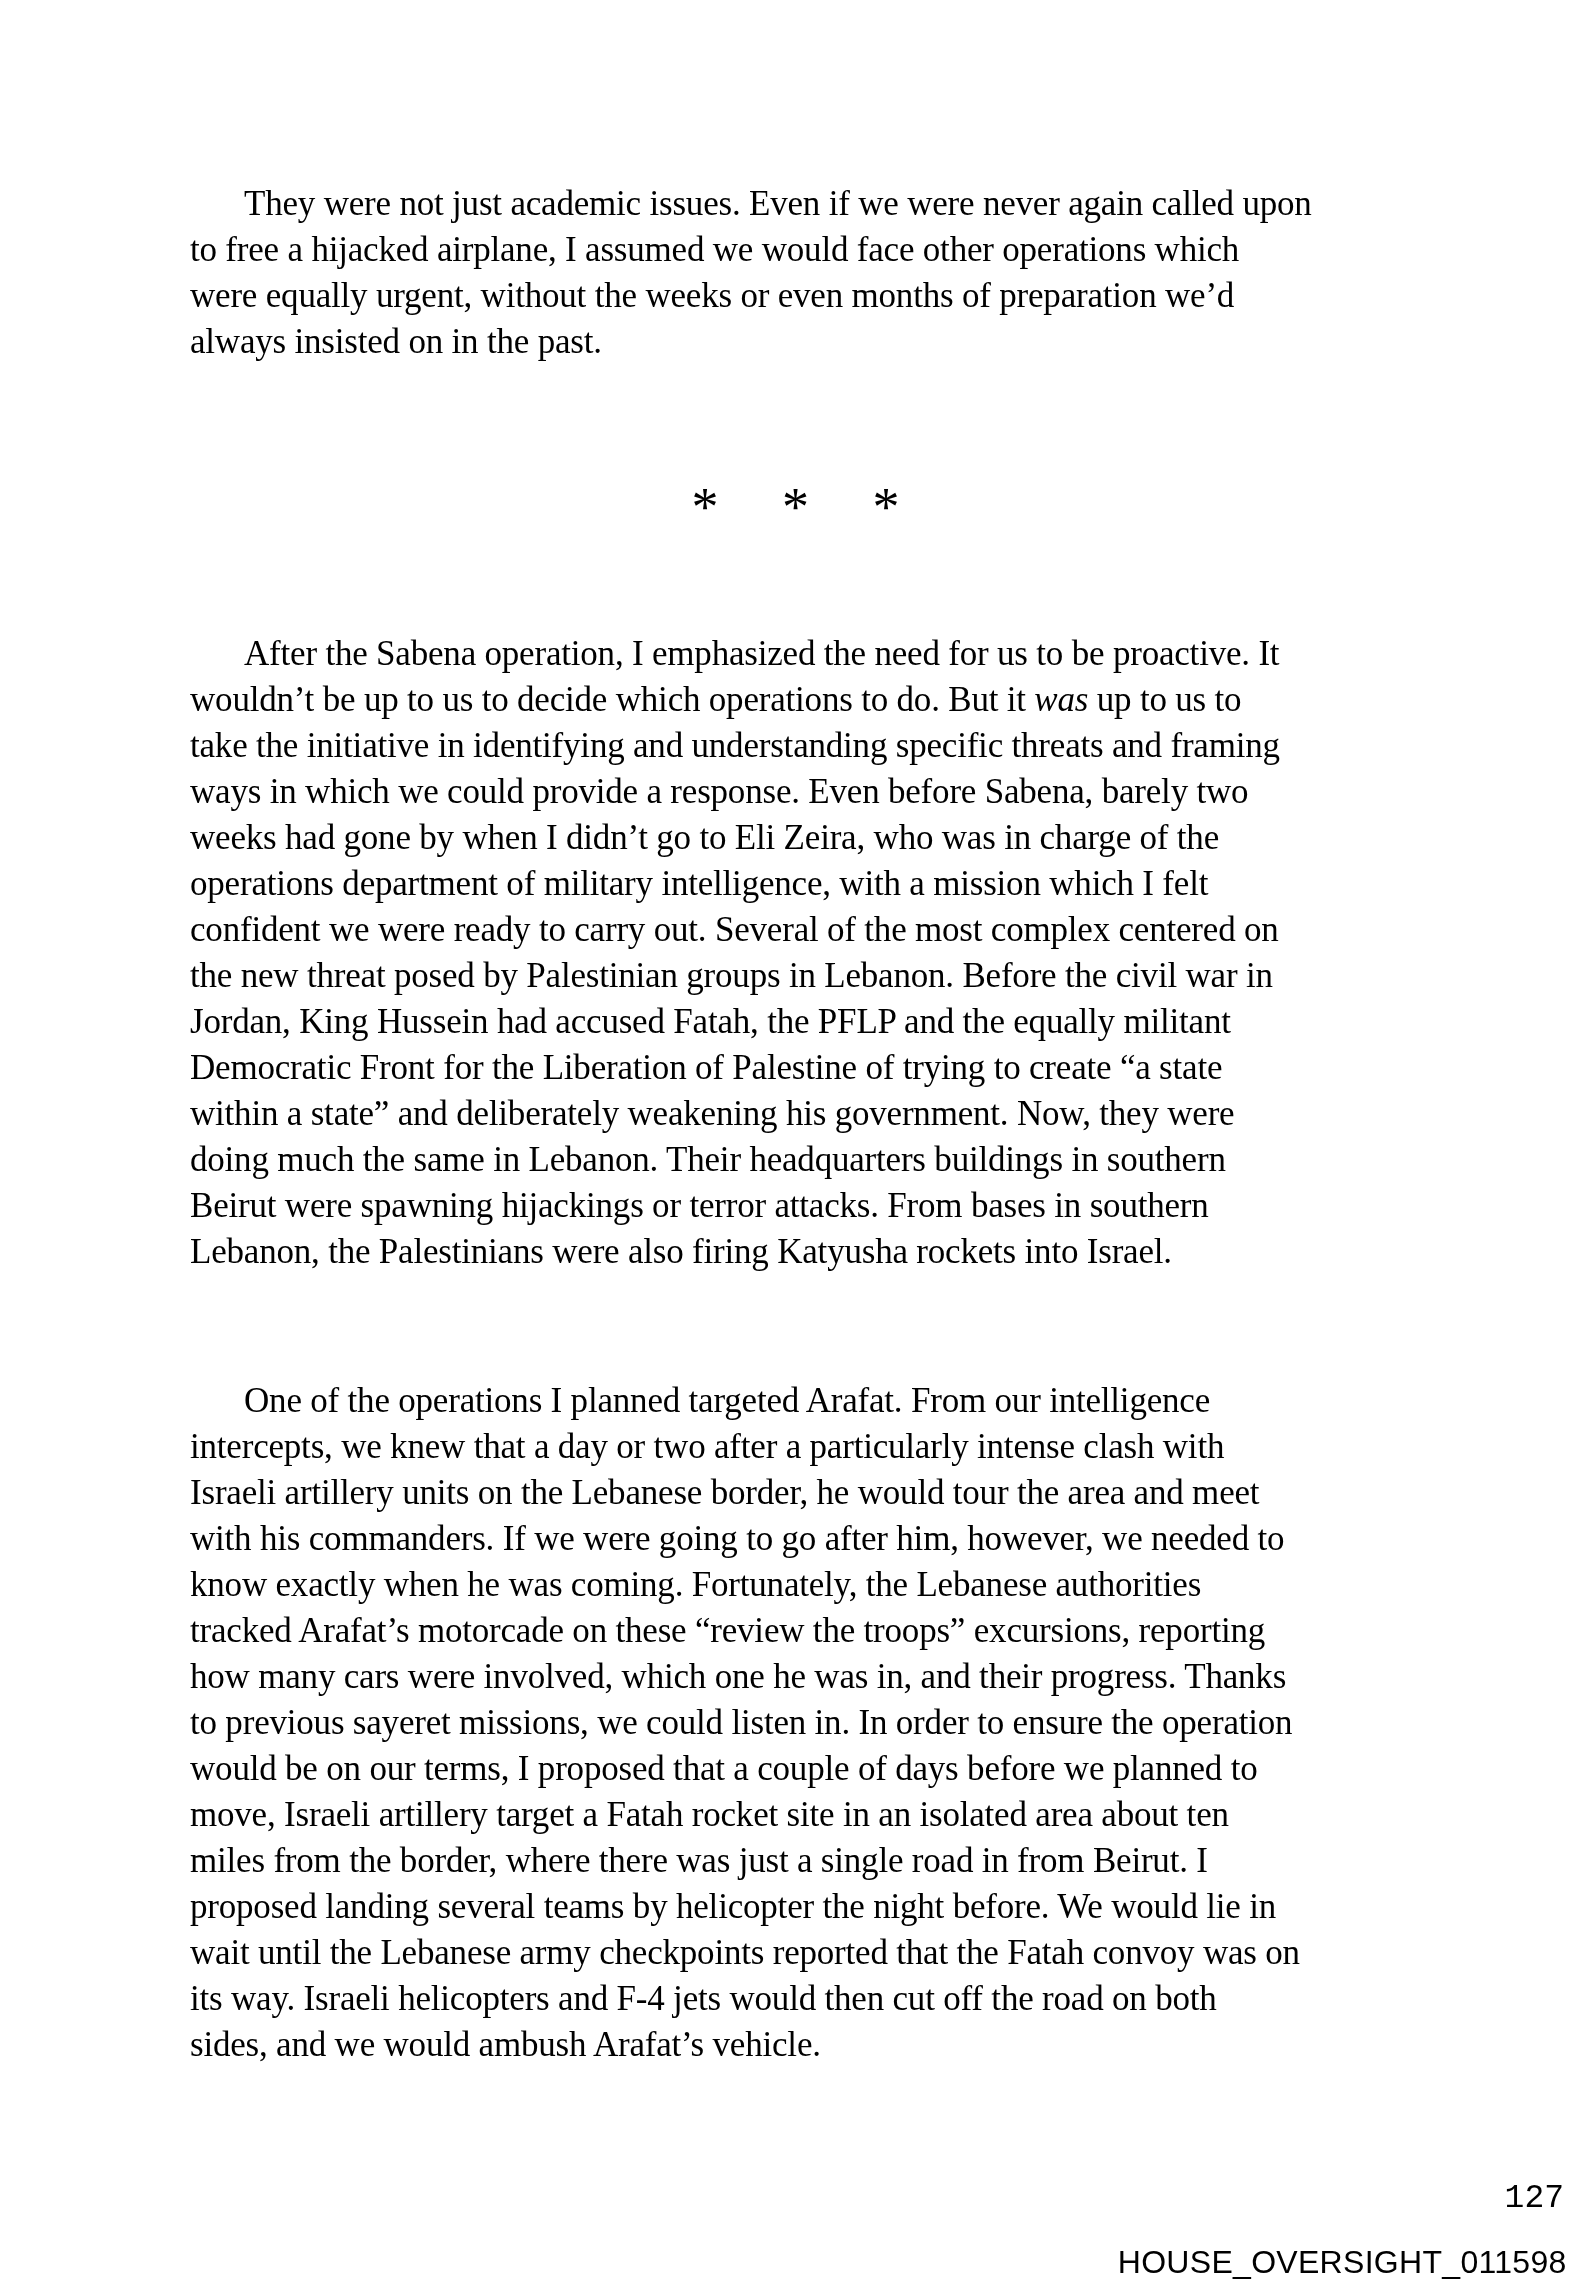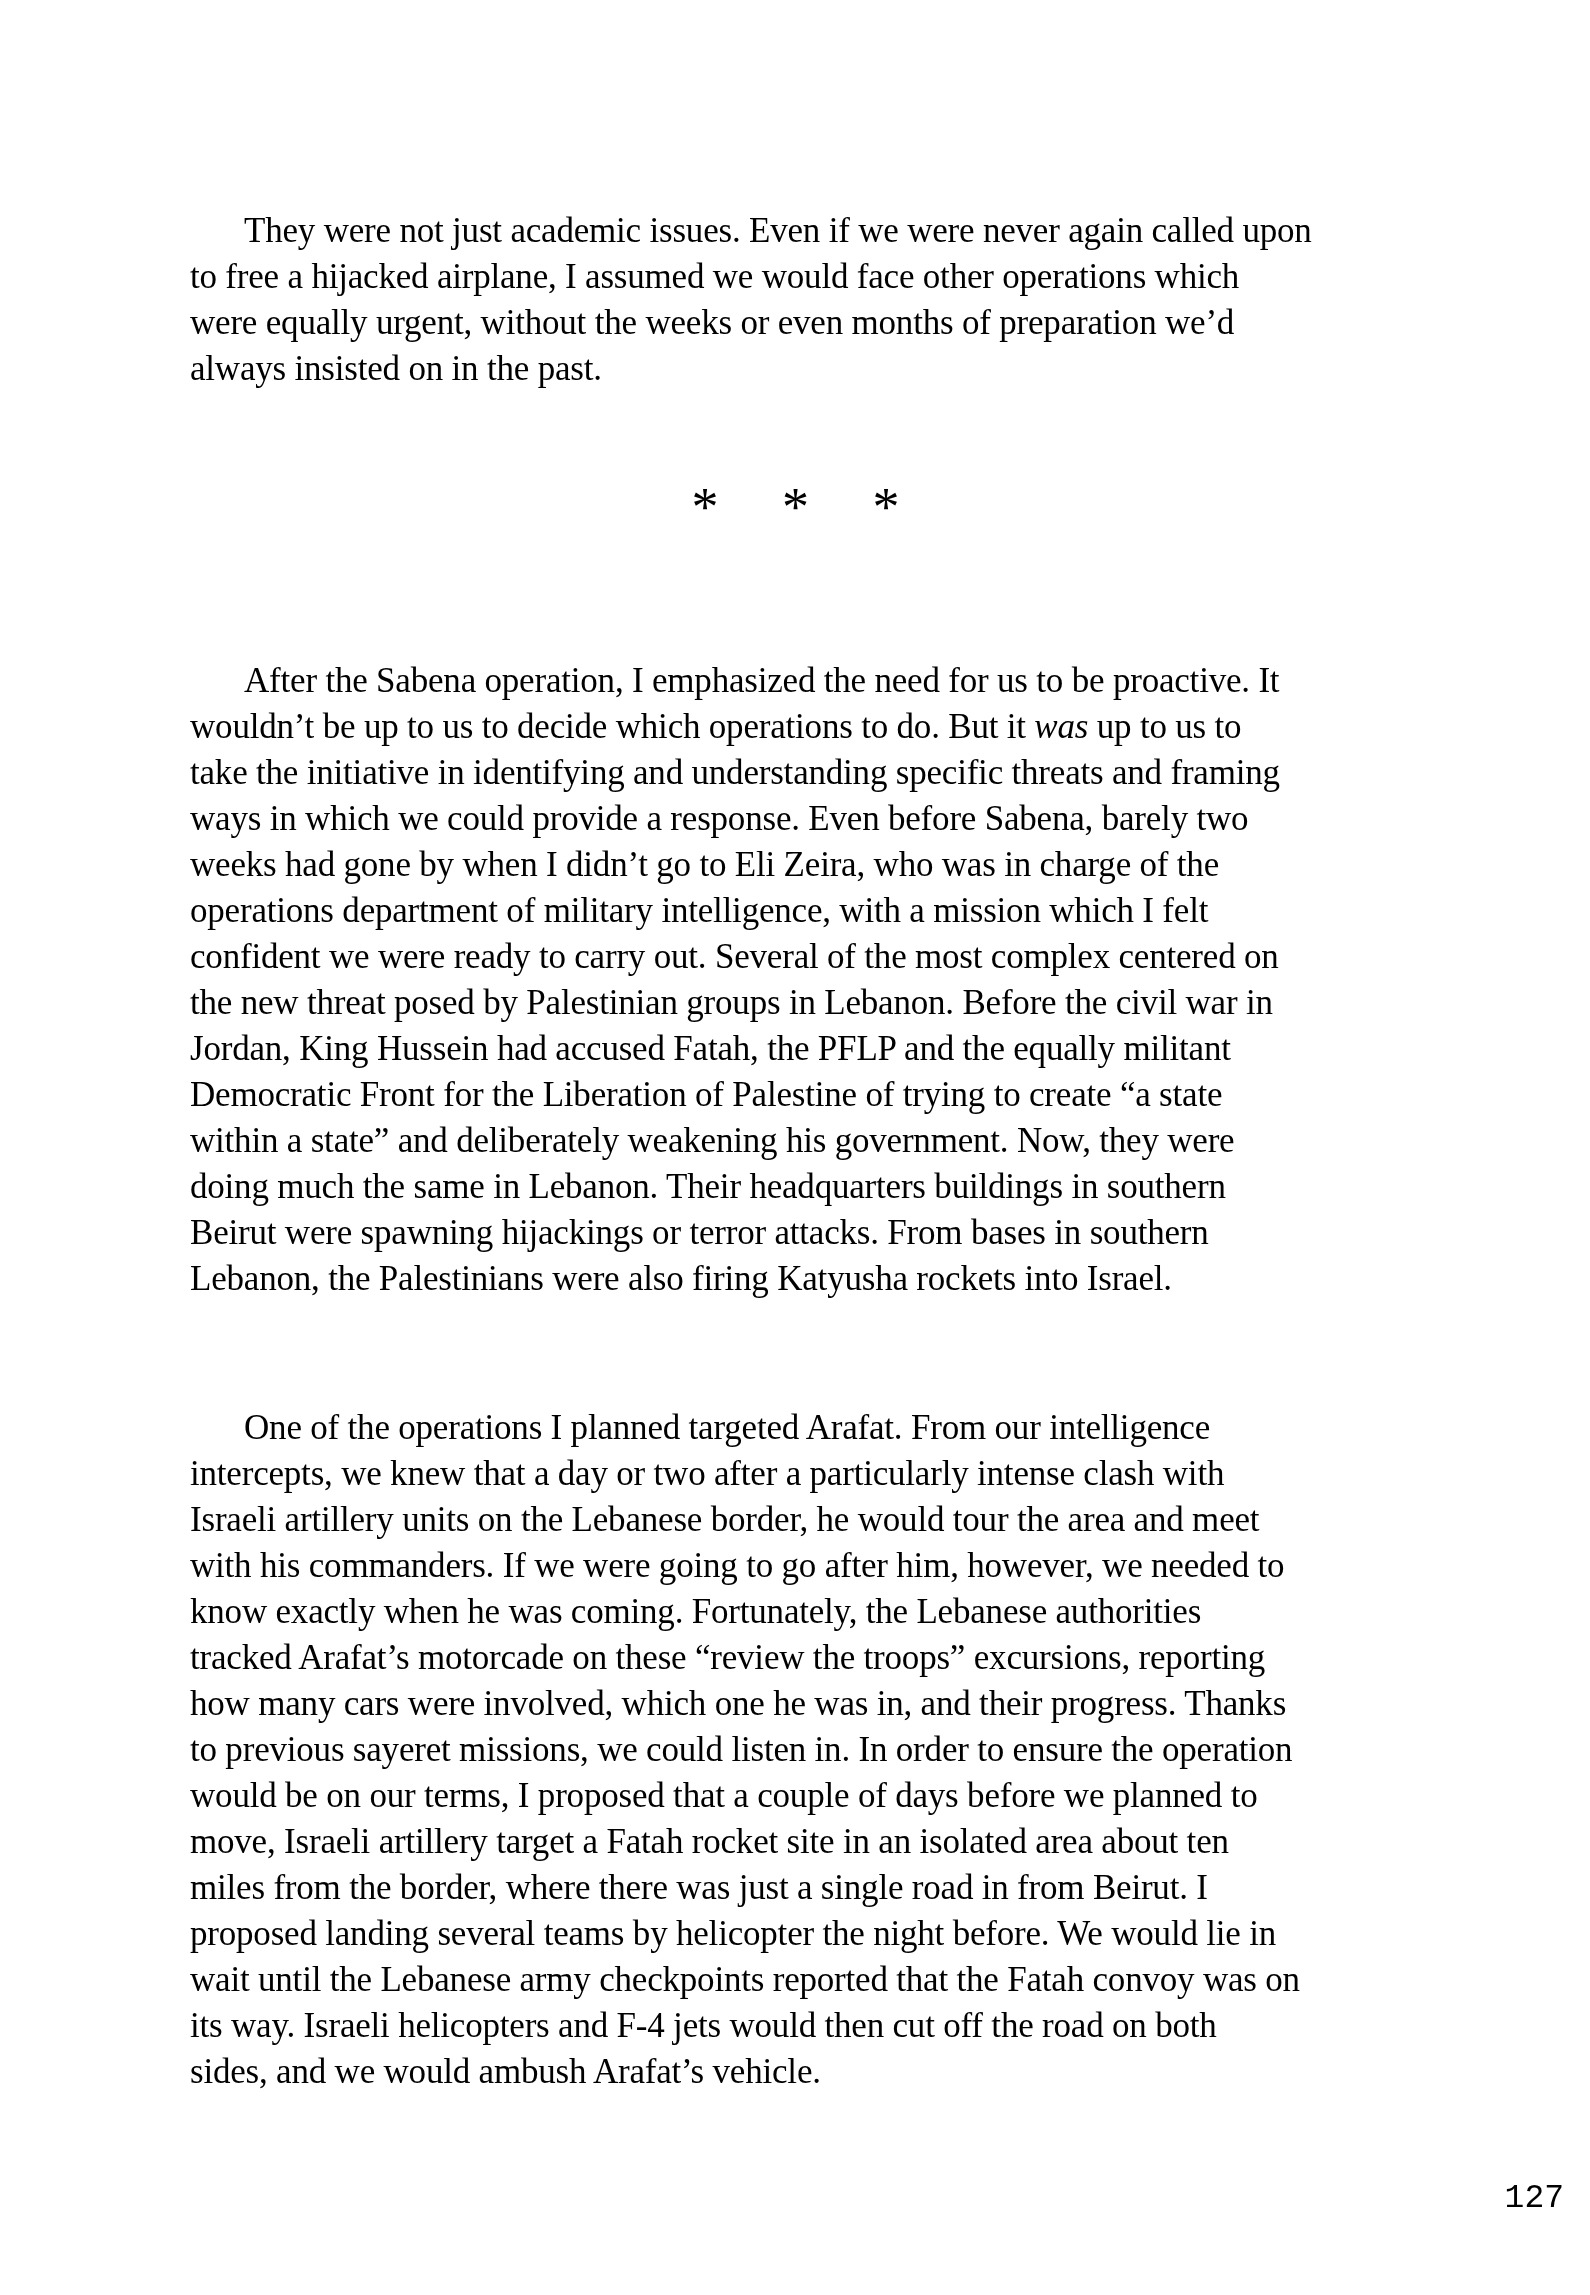--- a/index.html
+++ b/index.html
@@ -19,21 +19,20 @@
   .para {
     position: absolute;
     left: 190px;
     width: 1367px;
     font-size: 35px;
     line-height: 46px;
     letter-spacing: -0.2px;
     white-space: pre-line;
     text-indent: 54px;
     text-align: left;
-    margin-top: 27px;
   }
   .para em {
     font-style: italic;
   }
   .p1 { top: 181px; }
   .p2 { top: 631px; font-family: Liberation Serif, serif; }
   .p3 { top: 1378px; }
   .separator {
     position: absolute;
     left: 0;
@@ -103,15 +102,16 @@
 would be on our terms, I proposed that a couple of days before we planned to
 move, Israeli artillery target a Fatah rocket site in an isolated area about ten
 miles from the border, where there was just a single road in from Beirut. I
 proposed landing several teams by helicopter the night before. We would lie in
 wait until the Lebanese army checkpoints reported that the Fatah convoy was on
 its way. Israeli helicopters and F-4 jets would then cut off the road on both
 sides, and we would ambush Arafat’s vehicle.</div>
 
   <div class="page-number">127</div>
 
+  <div class="watermark">HOUSE_OVERSIGHT_011598</div>
 
 </div>
 
 
 </body></html>

